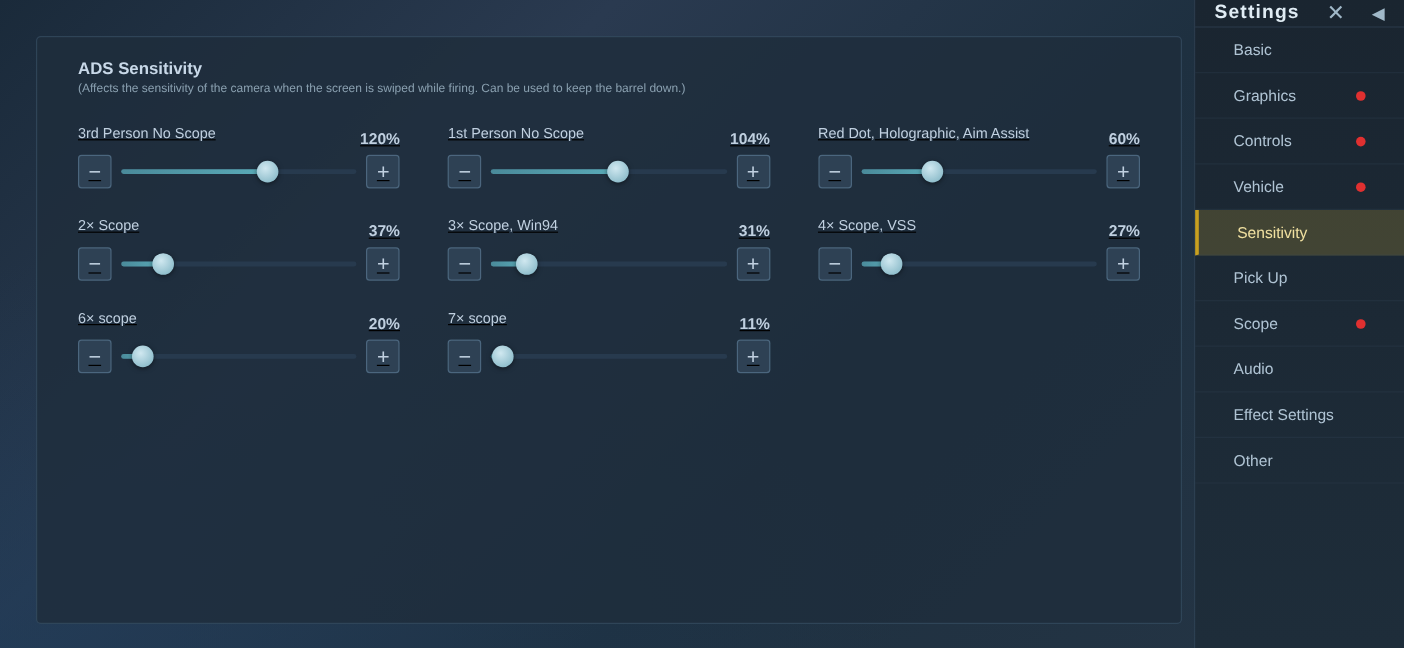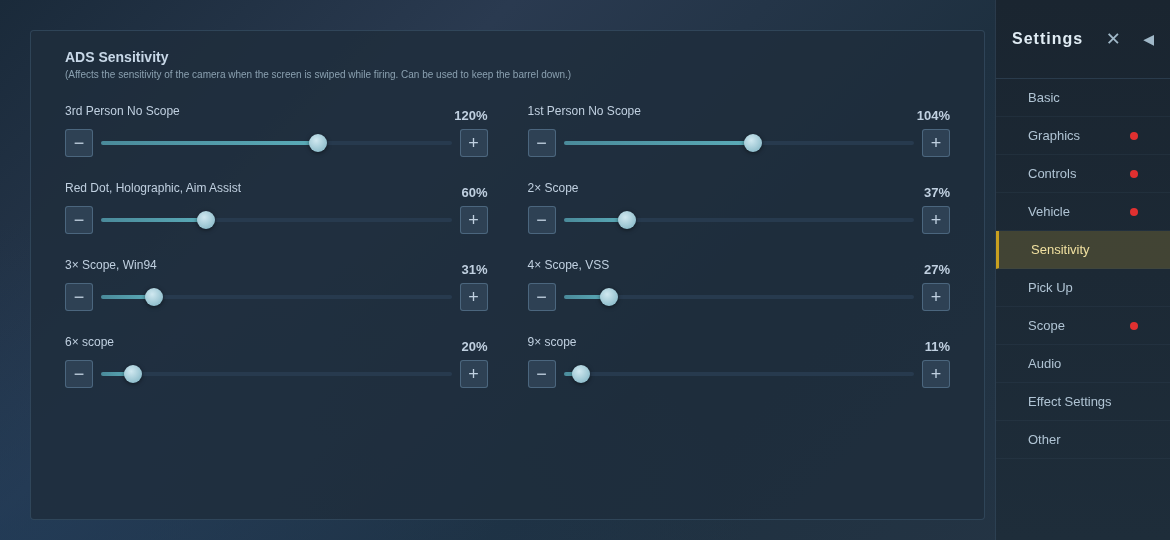--- a/index.html
+++ b/index.html
@@ -48,22 +48,23 @@
     }
 
     .section-desc {
       color: #8aa0b0;
       font-size: 10px;
       margin-bottom: 18px;
     }
 
     .sliders-grid {
       display: grid;
-      grid-template-columns: 1fr 1fr;
+      grid-template-columns: 1fr 1fr 1fr;
       gap: 18px 40px;
+      text-decoration: underline;
     }
 
     .slider-group {
       display: flex;
       flex-direction: column;
       gap: 6px;
     }
 
     .slider-label-row {
       display: flex;
@@ -151,21 +152,21 @@
       width: 175px;
       height: 100%;
       background: linear-gradient(180deg, #1a2530 0%, #1e2d3a 100%);
       border-left: 1px solid rgba(80,110,140,0.3);
     }
 
     .sidebar-header {
       display: flex;
       align-items: center;
       justify-content: space-between;
-      padding: 28px 16px;
+      padding: 0 16px;
       border-bottom: 1px solid rgba(80,110,140,0.3);
     }
 
     .sidebar-title {
       color: #e0ecf4;
       font-size: 16px;
       font-weight: bold;
       letter-spacing: 1px;
     }
 
@@ -329,21 +330,21 @@
             <div class="slider-track">
               <div class="slider-fill" style="width: 9%;"></div>
               <div class="slider-thumb" style="left: 9%;"></div>
             </div>
           </div>
           <div class="slider-btn">+</div>
         </div>
       </div>
       <div class="slider-group">
         <div class="slider-label-row">
-          <span class="slider-label">9× scope</span>
+          <span class="slider-label">7× scope</span>
           <span class="slider-percent">11%</span>
         </div>
         <div class="slider-controls">
           <div class="slider-btn">−</div>
           <div class="slider-track-container">
             <div class="slider-track">
               <div class="slider-fill" style="width: 5%;"></div>
               <div class="slider-thumb" style="left: 5%;"></div>
             </div>
           </div>

